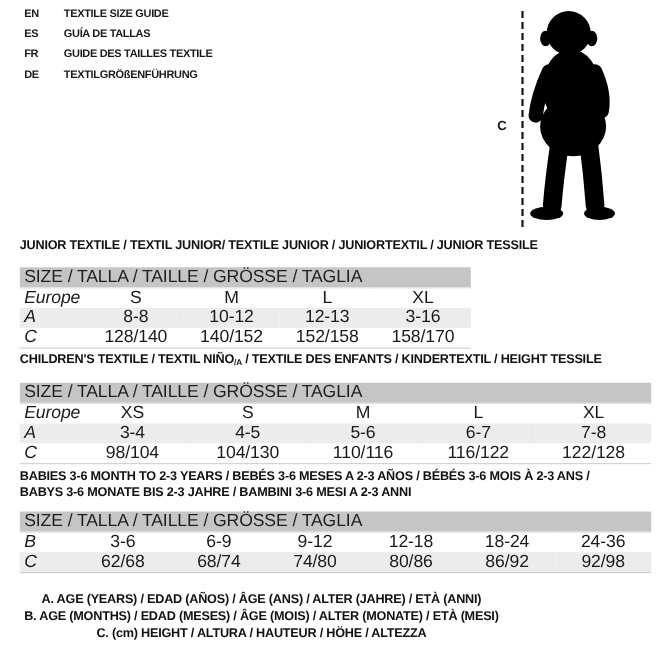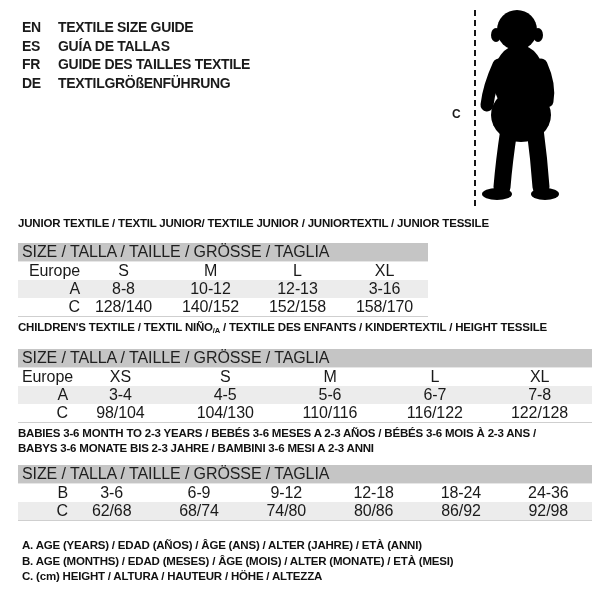--- a/index.html
+++ b/index.html
@@ -1,21 +1,21 @@
 <!DOCTYPE html>
 <html style="--bar: #c5c5c5; --stripe: #ececec;"><head>
 <meta charset="utf-8">
 <style>
   html,body{margin:0;padding:0;background:#fff;}
   .page{
     position:relative;width:600px;height:600px;background:#fff;
     font-family:"Liberation Sans", sans-serif;color:#1a1a1a;overflow:hidden;
   }
   
-  .langs{position:absolute;left:22px;top:18px;font-weight:bold;font-size:14px;
+  .langs{position:absolute;left:22px;top:4px;font-weight:bold;font-size:10px;
          line-height:18.6px;letter-spacing:-0.3px;}
   .lang-row{white-space:nowrap;}
   .lang-code{display:inline-block;width:36px;}
   
   .fig-label{position:absolute;left:452px;top:107px;font-weight:bold;font-size:12px;}
   .dash-line{position:absolute;left:474px;top:10px;width:2px;height:197px;
     background:repeating-linear-gradient(to bottom,#161616 0 6px,transparent 6px 10px);}
   .baby-svg{position:absolute;left:479px;top:7px;width:100px;height:200px;}
   
   .sec{position:absolute;left:18px;}
@@ -28,28 +28,28 @@
   .sec-title .sub{font-size:7.5px;vertical-align:-2px;}
   .sec-junior .size-table{margin-top:12px;width:410px;}
   .sec-children .size-table{margin-top:11px;width:574px;}
   .sec-babies .size-table{margin-top:9px;width:574px;}
   
   .size-table{border-collapse:collapse;table-layout:fixed;font-size:16px;
               letter-spacing:-0.1px;border-bottom:1px solid #cfcfcf;}
   .size-table td{padding:0;height:14.5px;text-align:center;vertical-align:middle;}
   .size-table .size-bar td{background:var(--bar,#c5c5c5);text-align:left;
       padding-left:4px;color:#1f1f1f;height:15px;border-bottom:1px solid #e6e6e6;}
-  .size-table .rlabel{text-align:right;padding-left:4px;}
+  .size-table .rlabel{text-align:left;padding-left:4px;font-style:italic;}
   .size-table tr.stripe td{background:var(--stripe,#ececec);}
   .sec-junior col.label-col{width:62px;}
   .sec-children col.label-col,.sec-babies col.label-col{width:50px;}
   
   .notes{position:absolute;left:22px;top:538px;font-weight:bold;font-size:11.5px;
          line-height:15.6px;letter-spacing:-0.2px;color:#111;}
-  .note-line{white-space:nowrap;}
+  .note-line{white-space:nowrap;text-align:center;}
 </style>
 </head>
 <body>
 
 <div class="page">
 
   <div class="langs" id="langs">
       <div class="lang-row"><span class="lang-code">EN</span><span>TEXTILE SIZE GUIDE</span></div>
       <div class="lang-row"><span class="lang-code">ES</span><span>GUÍA DE TALLAS</span></div>
       <div class="lang-row"><span class="lang-code">FR</span><span>GUIDE DES TAILLES TEXTILE</span></div>

